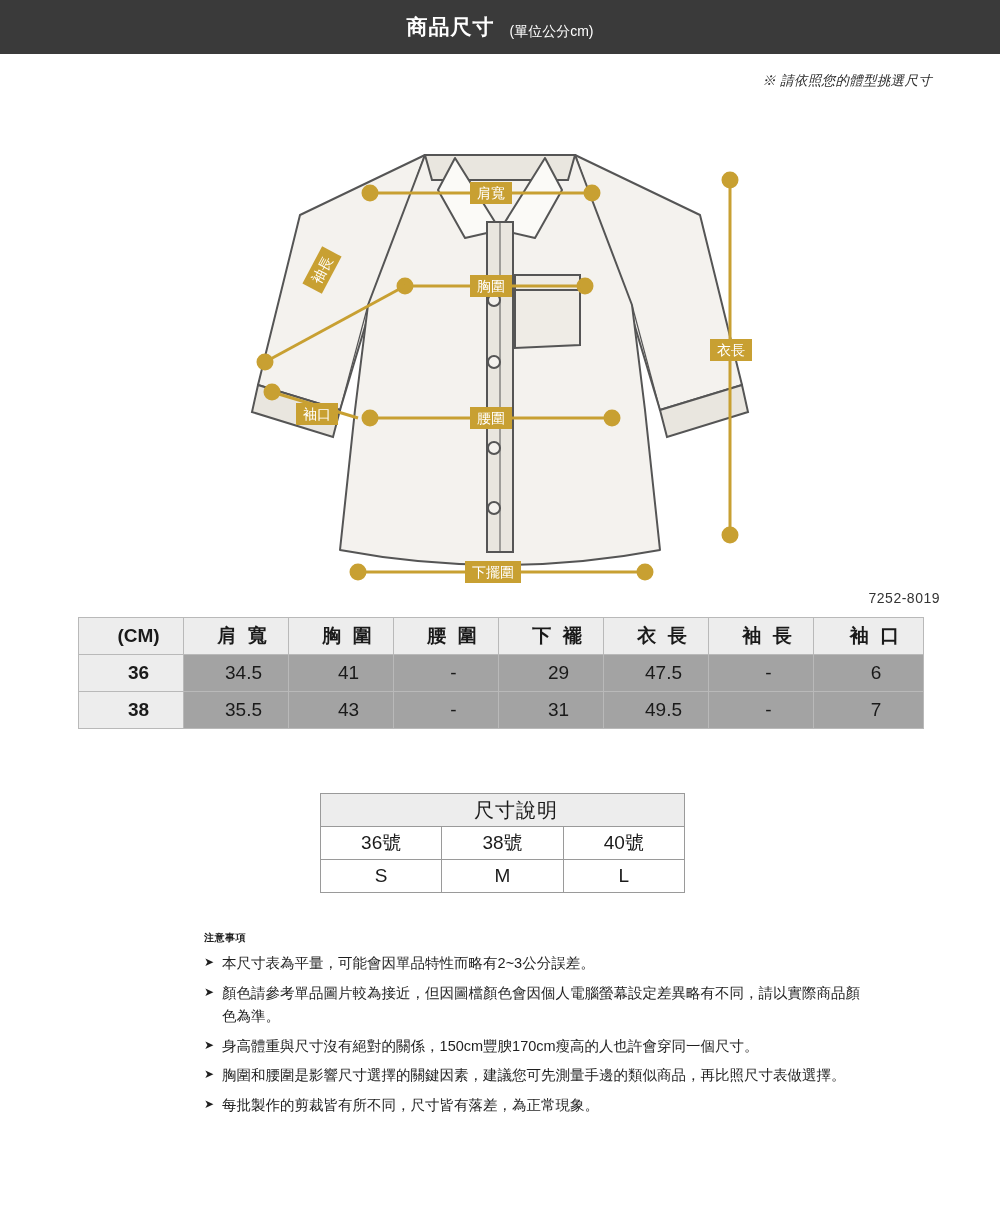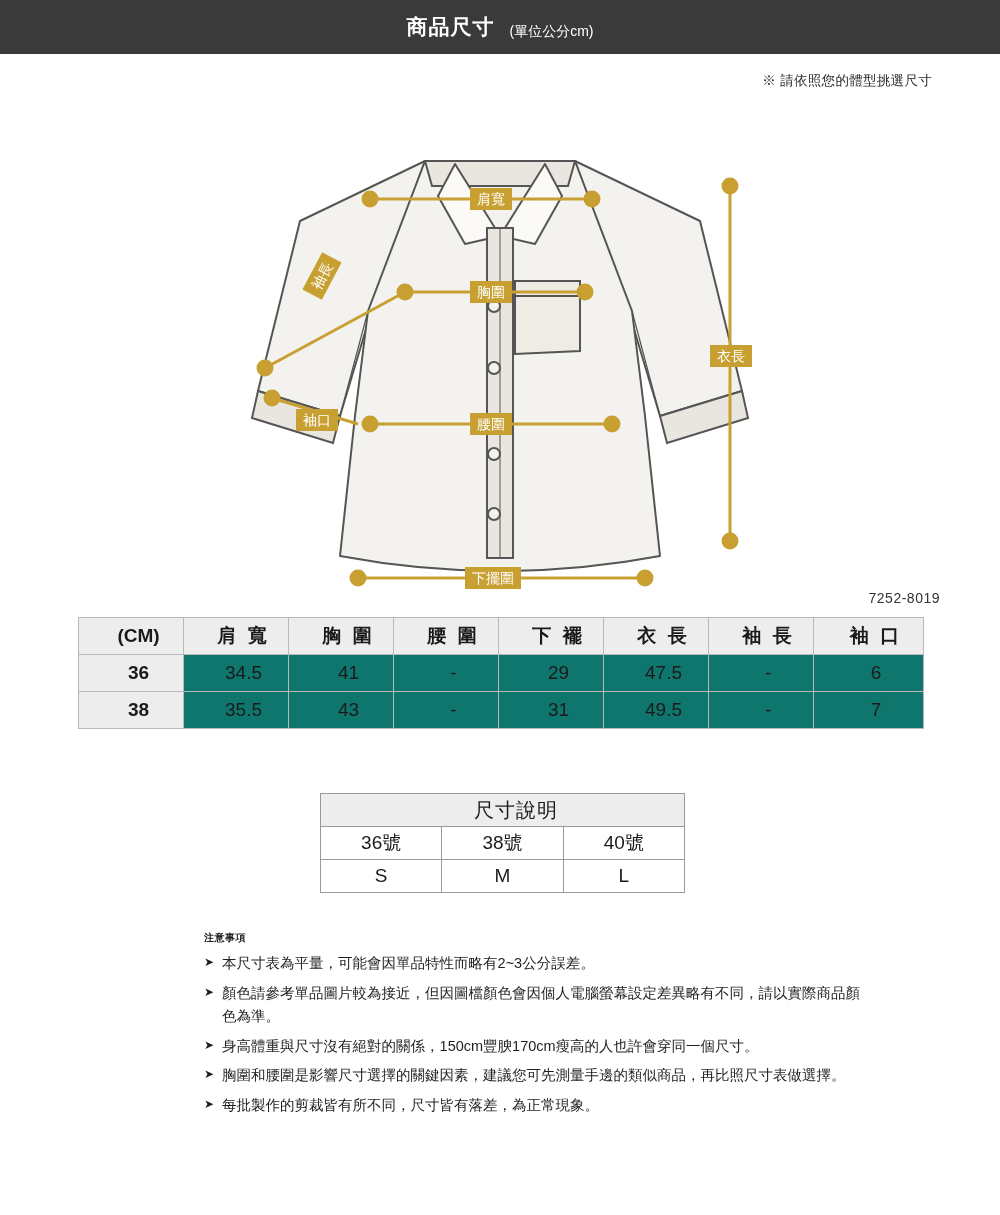--- a/index.html
+++ b/index.html
@@ -40,25 +40,26 @@
     top: 2px;
   }
   
   .top-note {
     position: absolute;
     right: 68px;
     top: 72px;
     font-size: 13.5px;
     color: #2b2b2b;
     letter-spacing: .3px;
+    font-style: italic;
   }
   
   .illo {
     position: absolute;
-    left: 0; top: 116px;
+    left: 0; top: 110px;
     width: 1000px; height: 490px;
   }
   .code-label {
     position: absolute;
     right: 60px;
     top: 590px;
     font-size: 14px;
     color: #333;
     letter-spacing: .5px;
   }
@@ -83,21 +84,21 @@
     background: #ededed;
     font-weight: bold;
     letter-spacing: 3px;
   }
   .size-table thead th:first-child { letter-spacing: 0; }
   .size-table tbody td:first-child {
     background: #ededed;
     font-weight: bold;
     margin-top: 48px;
   }
-  .size-table tbody td { background: #0f766e; }
+  .size-table tbody td { background: #a3a3a3; }
   
   .legend-table {
     position: absolute;
     left: 320px;
     top: 793px;
     width: 365px;
     border-collapse: collapse;
     table-layout: fixed;
   }
   .legend-table td, .legend-table th {

